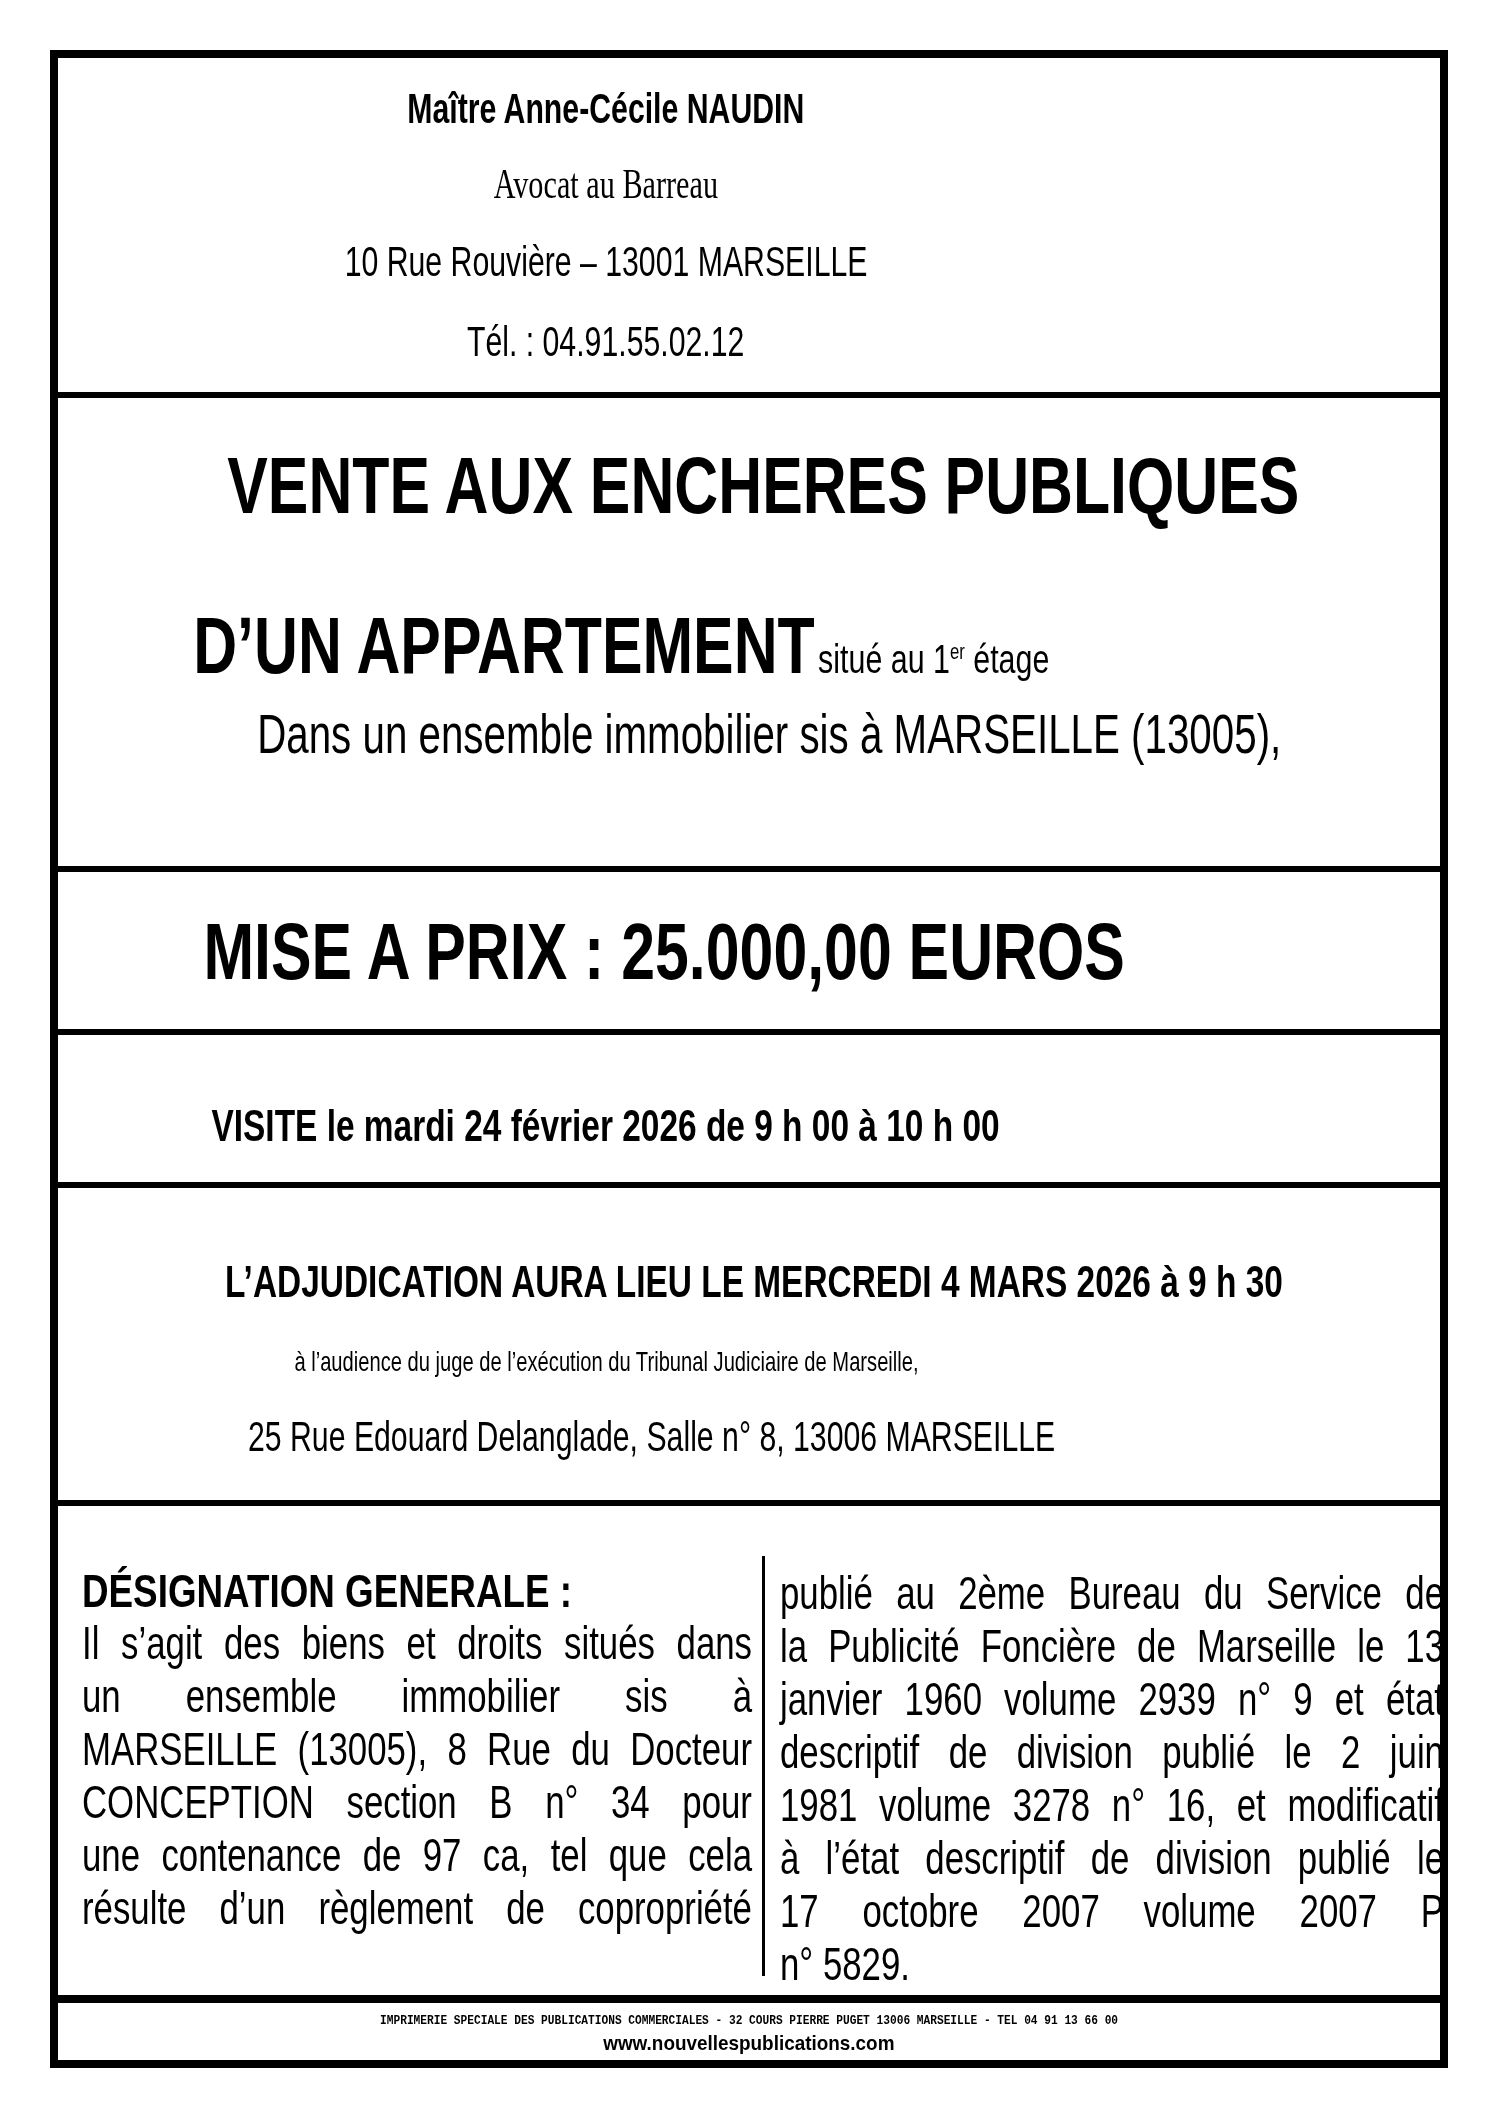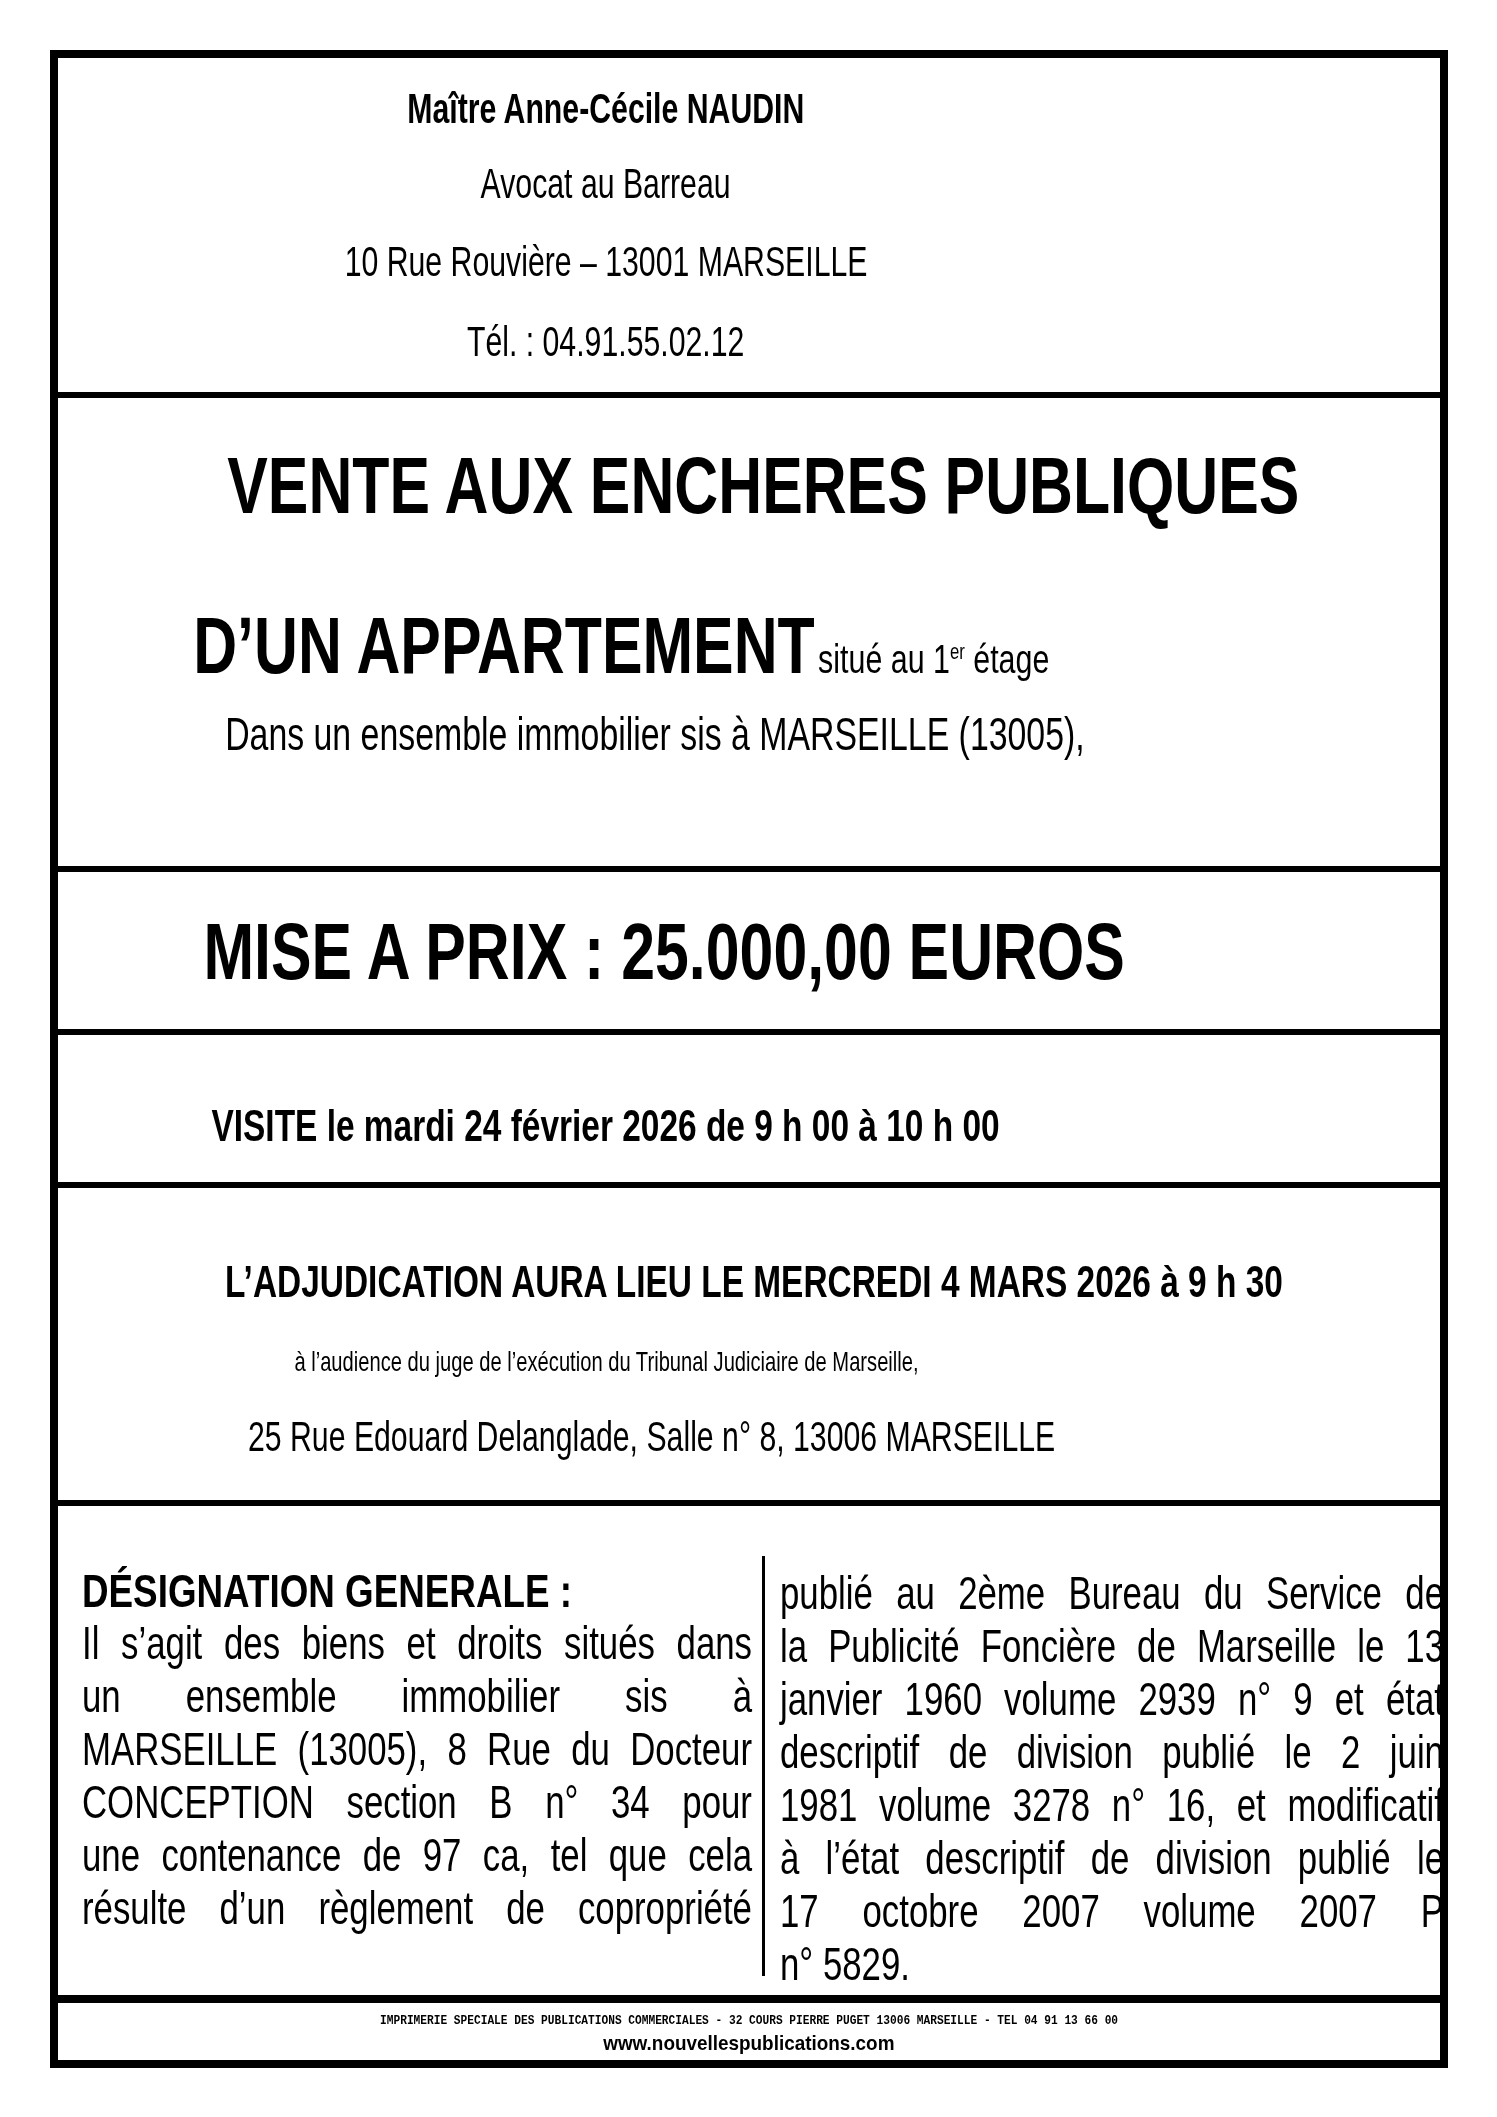--- a/index.html
+++ b/index.html
@@ -19,42 +19,42 @@
   .footer-line { position:absolute; left:0; width:1382px; text-align:center; white-space:nowrap; font-weight:bold; }
 </style>
 </head>
 <body>
 
 <div class="page-box">
 
   <div class="line" style="top:25px;font-size:42px;font-weight:bold;line-height:52px;">
     <span class="cond narrow">Maître Anne-Cécile NAUDIN</span>
   </div>
-  <div class="line" style="top:100px;font-size:42px;line-height:52px;">
+  <div class="line" style="top:100px;font-size:42px;line-height:52px;font-family:Liberation Serif, serif;">
     <span class="cond narrow">Avocat au Barreau</span>
   </div>
   <div class="line" style="top:178px;font-size:42px;line-height:52px;">
     <span class="cond narrow">10 Rue Rouvière – 13001 MARSEILLE</span>
   </div>
   <div class="line" style="top:258px;font-size:42px;line-height:52px;">
     <span class="cond narrow">Tél. :  04.91.55.02.12</span>
   </div>
 
   <div class="divider" style="top:334px;height:6px;"></div>
 
   <div class="line" style="top:380px;font-size:80px;font-weight:bold;line-height:96px;">
     <span class="cond narrow2">VENTE AUX ENCHERES PUBLIQUES</span>
   </div>
   <div class="line" style="top:540px;line-height:96px;">
     <span class="cond narrow2" style="transform-origin:center;">
       <span style="font-size:80px;font-weight:bold;">D’UN APPARTEMENT</span>
       <span style="font-size:40px;"><span>situé au 1</span><span class="sup">er</span><span> étage</span></span>
     </span>
   </div>
-  <div class="line" style="top:650px;font-size:47px;line-height:52px;text-align:center;">
+  <div class="line" style="top:650px;font-size:56px;line-height:52px;text-align:center;">
     <span class="cond narrow">Dans un ensemble immobilier sis à MARSEILLE (13005),</span>
   </div>
 
   <div class="divider" style="top:808px;height:6px;"></div>
 
   <div class="line" style="top:846px;font-size:80px;font-weight:bold;line-height:96px;">
     <span class="cond narrow2">MISE A PRIX : 25.000,00 EUROS</span>
   </div>
 
   <div class="divider" style="top:971px;height:6px;"></div>

